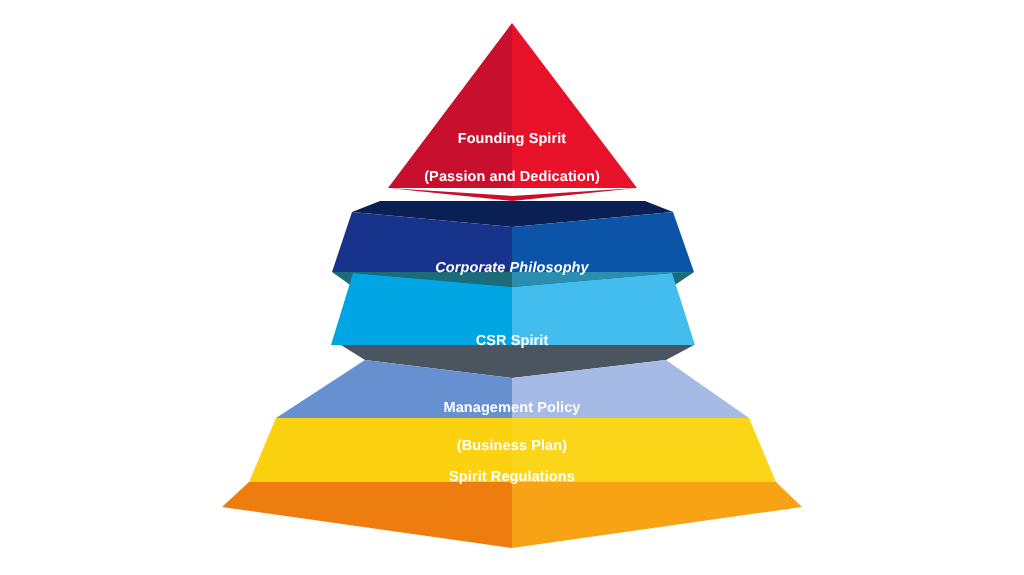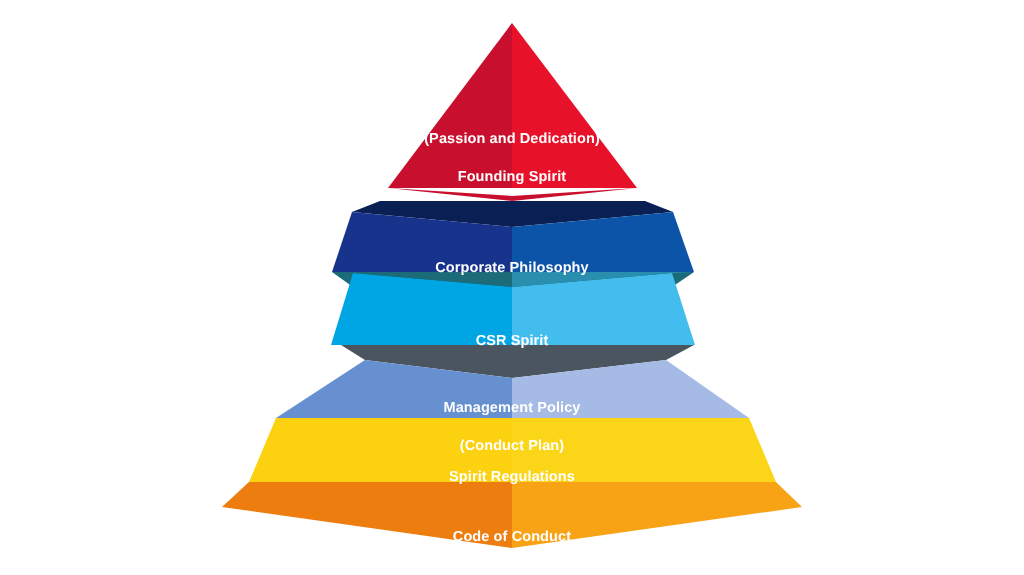--- a/index.html
+++ b/index.html
@@ -85,38 +85,35 @@
     </g>
 
     <g>
       <polygon points="249,482 512,482 512,548 222,507" fill="#ed7d0e"></polygon>
       <polygon points="512,482 776,482 802,507 512,548" fill="#f7a315"></polygon>
     </g>
 
   </svg>
 
   <div class="tier-label" style="top: 111px; color: rgb(255, 255, 255);">
+    <div>Founding Spirit</div>
     <div>(Passion and Dedication)</div>
-    <div>Founding Spirit</div>
   </div>
 
-  <div class="tier-label" style="top: 240px; color: rgb(255, 255, 255);">
+  <div class="tier-label" style="top: 240px; color: rgb(255, 255, 255); font-style: italic;">
     <div>Corporate Philosophy</div>
   </div>
 
   <div class="tier-label" style="top: 313px; color: rgb(255, 255, 255);">
     <div>CSR Spirit</div>
   </div>
 
   <div class="tier-label" style="top: 380px; color: rgb(255, 255, 255);">
     <div>Management Policy</div>
-    <div>(Conduct Plan)</div>
+    <div>(Business Plan)</div>
   </div>
 
   <div class="tier-label" style="top: 449px; color: rgb(255, 255, 255);">
     <div>Spirit Regulations</div>
   </div>
 
-  <div class="tier-label" style="top: 509px; color: rgb(255, 255, 255);">
-    <div>Code of Conduct</div>
-  </div>
 
 </div>
 
 </body></html>

